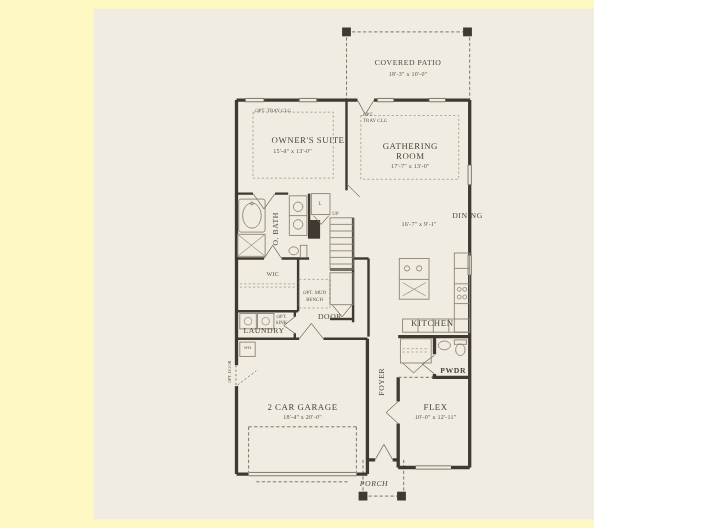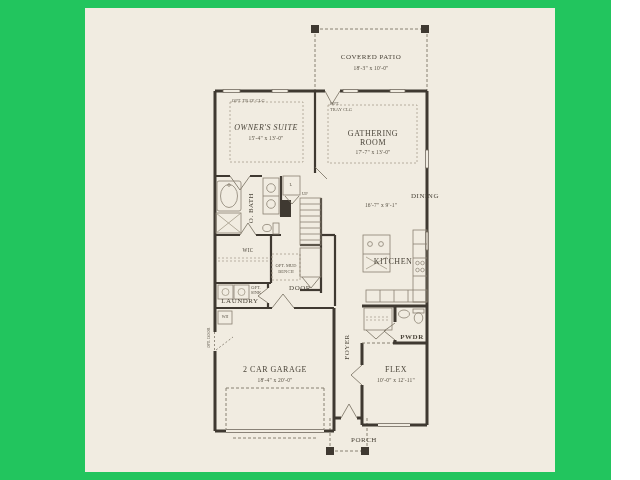--- a/index.html
+++ b/index.html
@@ -1,16 +1,16 @@
 <!DOCTYPE html>
 <html><head>
 <meta charset="utf-8">
 <style>
   html,body{margin:0;padding:0;background:#ffffff;}
-  .page{position:relative;width:611px;height:480px;background:#22c55e;overflow:hidden;
+  .page{position:relative;width:540px;height:480px;background:#fef9c3;overflow:hidden;
         font-family:"Liberation Serif","DejaVu Serif",serif;}
   .canvas{position:absolute;left:85px;top:8px;width:470px;height:464px;background:#f1ece1;}
   svg.plan{position:absolute;left:0;top:0;width:640px;height:480px;}
   .lbl{position:absolute;color:#4c463b;white-space:nowrap;line-height:1.15;
        transform:translate(-50%,-50%);text-align:center;}
   .lbl.la{transform:none;text-align:left;}
   .lbl.vert{transform:translate(-50%,-50%) rotate(-90deg);}
   .t-room{font-size:8px;letter-spacing:.5px;}
   .t-mid{font-size:7px;letter-spacing:.5px;}
   .t-dims{font-size:5.5px;letter-spacing:.2px;color:#5a5346;}
@@ -202,52 +202,52 @@
     <g stroke="#8a8172" stroke-width="0.8" fill="none">
       <rect x="364" y="308" width="28" height="22"></rect>
     </g>
   </svg>
 
   <div>
     <span class="lbl t-mid" style="left:371px;top:57px;">COVERED PATIO</span>
     <span class="lbl t-dims" style="left:371px;top:68px;">18'-3" x 10'-0"</span>
 
     <span class="lbl la t-tiny" style="left:232px;top:98px;">OPT. TRAY CLG</span>
-    <span class="lbl t-room" style="left:266px;top:128px;font-style:italic;">OWNER'S SUITE</span>
+    <span class="lbl t-room" style="left:280px;top:128px;">OWNER'S SUITE</span>
     <span class="lbl t-dims" style="left:266px;top:138px;">15'-4" x 13'-0"</span>
 
     <span class="lbl la t-tiny" style="left:330px;top:101px;">OPT.</span>
     <span class="lbl la t-tiny" style="left:330px;top:107px;">TRAY CLG</span>
     <span class="lbl t-room wrap2" style="left:373px;top:138px;">GATHERING ROOM</span>
     <span class="lbl t-dims" style="left:373px;top:152px;">17'-7" x 13'-0"</span>
 
     <span class="lbl t-mid" style="left:381px;top:196px;margin-left:44px;">DINING</span>
     <span class="lbl t-dims" style="left:381px;top:205px;">16'-7" x 9'-1"</span>
 
     <span class="lbl vert t-mid" style="left:251px;top:208px;">O. BATH</span>
     <span class="lbl t-tiny" style="left:305px;top:194px;">UP</span>
     <span class="lbl t-tiny" style="left:291px;top:185px;">L</span>
     <span class="lbl t-wic" style="left:248px;top:251px;">WIC</span>
 
-    <span class="lbl t-room" style="left:393px;top:262px;">KITCHEN</span>
+    <span class="lbl t-room" style="left:393px;top:294px;">KITCHEN</span>
 
     <span class="lbl t-tiny" style="left:286px;top:266px;">OPT. MUD</span>
     <span class="lbl t-tiny" style="left:286px;top:272px;">BENCH</span>
     <span class="lbl t-tiny" style="left:256px;top:288px;">OPT.</span>
     <span class="lbl t-tiny" style="left:256px;top:293px;">SINK</span>
 
     <span class="lbl t-mid" style="left:300px;top:288px;">DOOR</span>
     <span class="lbl t-mid" style="left:240px;top:301px;font-family:Liberation Serif, serif;">LAUNDRY</span>
     <span class="lbl t-micro" style="left:225px;top:317px;">WH</span>
     <span class="lbl vert t-micro" style="left:209px;top:338px;">OPT. DOOR</span>
 
     <span class="lbl t-room" style="left:275px;top:370px;">2 CAR GARAGE</span>
     <span class="lbl t-dims" style="left:275px;top:380px;">18'-4" x 20'-0"</span>
 
     <span class="lbl vert t-mid" style="left:347px;top:347px;">FOYER</span>
     <span class="lbl t-mid" style="left:412px;top:337px;font-weight:bold;">PWDR</span>
 
     <span class="lbl t-room" style="left:396px;top:370px;">FLEX</span>
     <span class="lbl t-dims" style="left:396px;top:380px;">10'-0" x 12'-11"</span>
 
-    <span class="lbl t-mid" style="left:364px;top:440px;">PORCH</span>
+    <span class="lbl t-mid" style="left:340px;top:440px;font-style:italic;">PORCH</span>
   </div>
 </div>
 
 </body></html>

